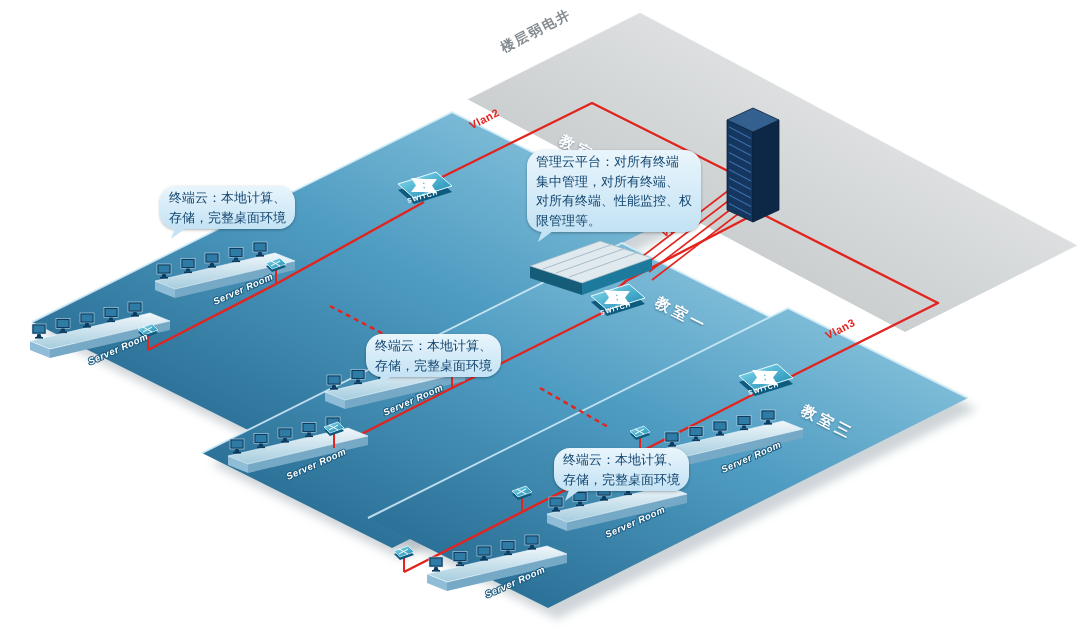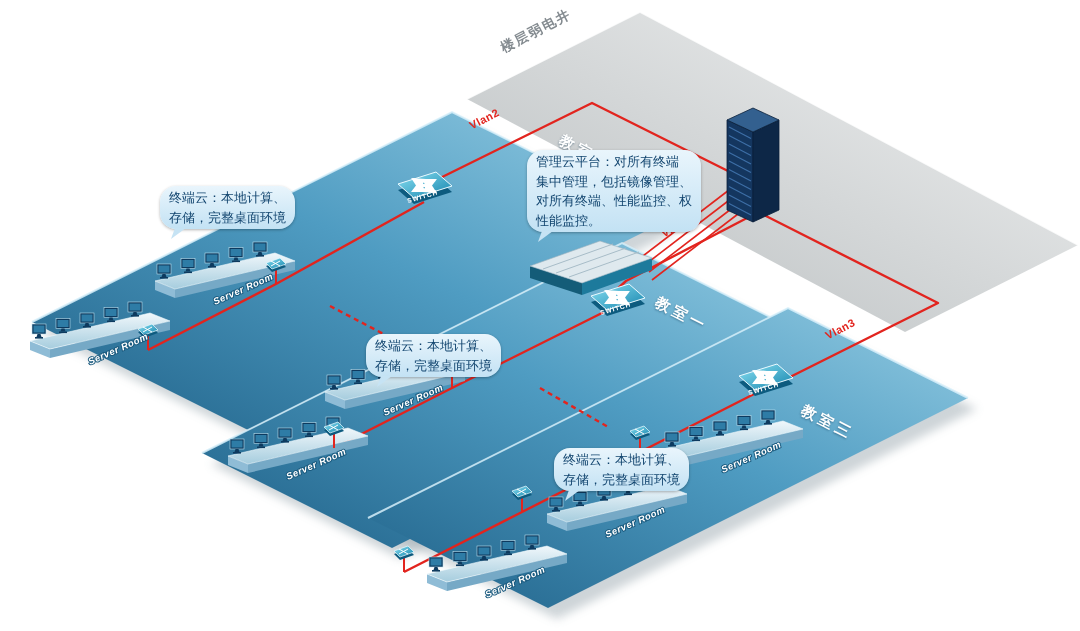--- a/index.html
+++ b/index.html
@@ -183,23 +183,23 @@
 <div class="lbl vlan" style="left:470px;top:120px;">Vlan2</div>
 <div class="lbl vlan" style="left:662px;top:228px;">Vlan1</div>
 <div class="lbl vlan" style="left:826px;top:330px;">Vlan3</div>
 
 <div class="callout" style="left:160px;top:186px;">
   <span class="ln">终端云：本地计算、</span>
   <span class="ln">存储，完整桌面环境</span>
 </div>
 <div class="callout" style="left:527px;top:150px;">
   <span class="ln">管理云平台：对所有终端</span>
-  <span class="ln">集中管理，包括镜像管理、</span>
+  <span class="ln">集中管理，对所有终端、</span>
   <span class="ln">对所有终端、性能监控、权</span>
-  <span class="ln">性能监控。</span>
+  <span class="ln">限管理等。</span>
 </div>
 <div class="callout" style="left:366px;top:334px;">
   <span class="ln">终端云：本地计算、</span>
   <span class="ln">存储，完整桌面环境</span>
 </div>
 <div class="callout" style="left:554px;top:448px;">
   <span class="ln">终端云：本地计算、</span>
   <span class="ln">存储，完整桌面环境</span>
 </div>
 

